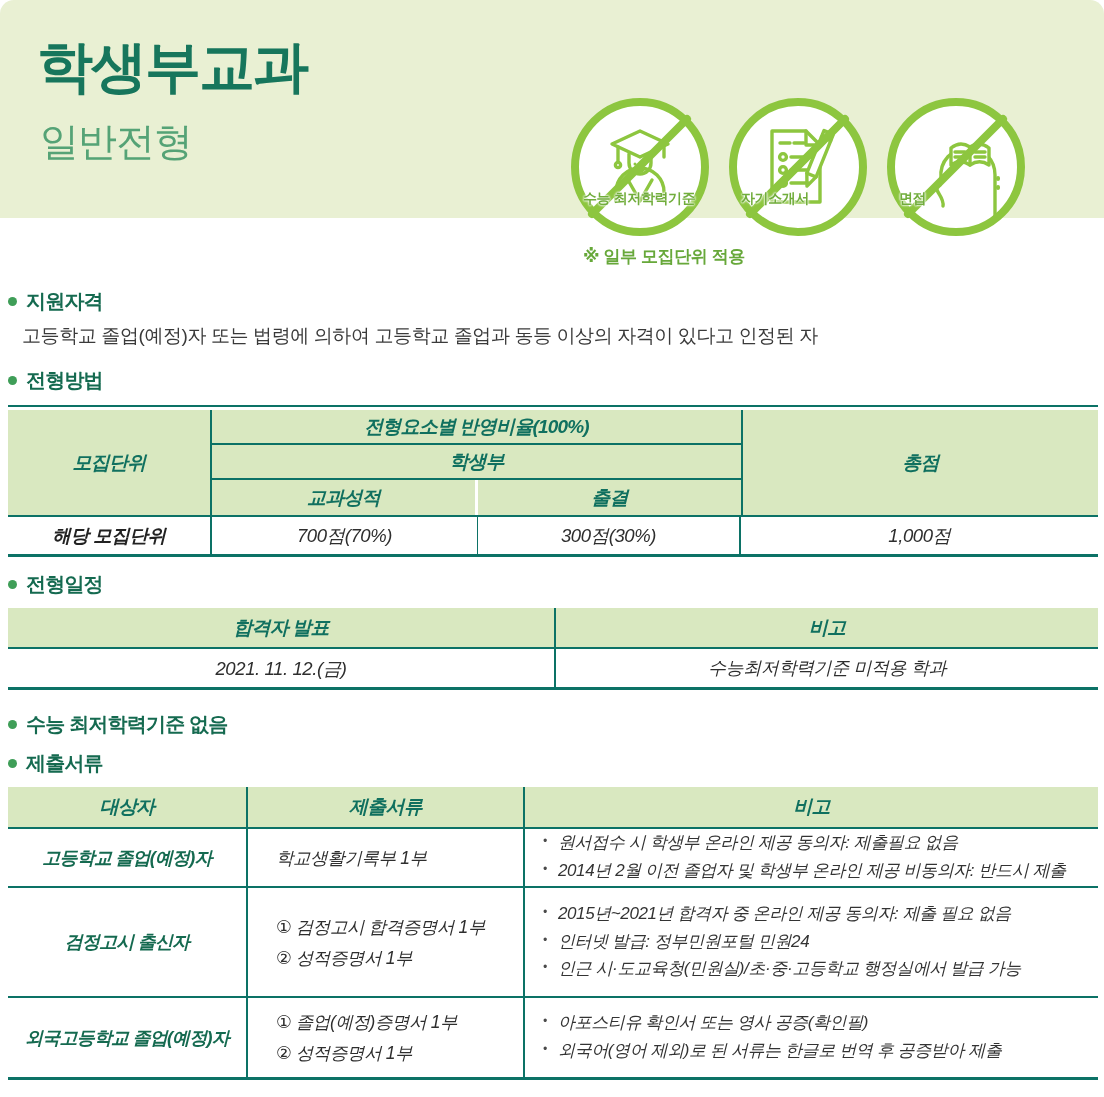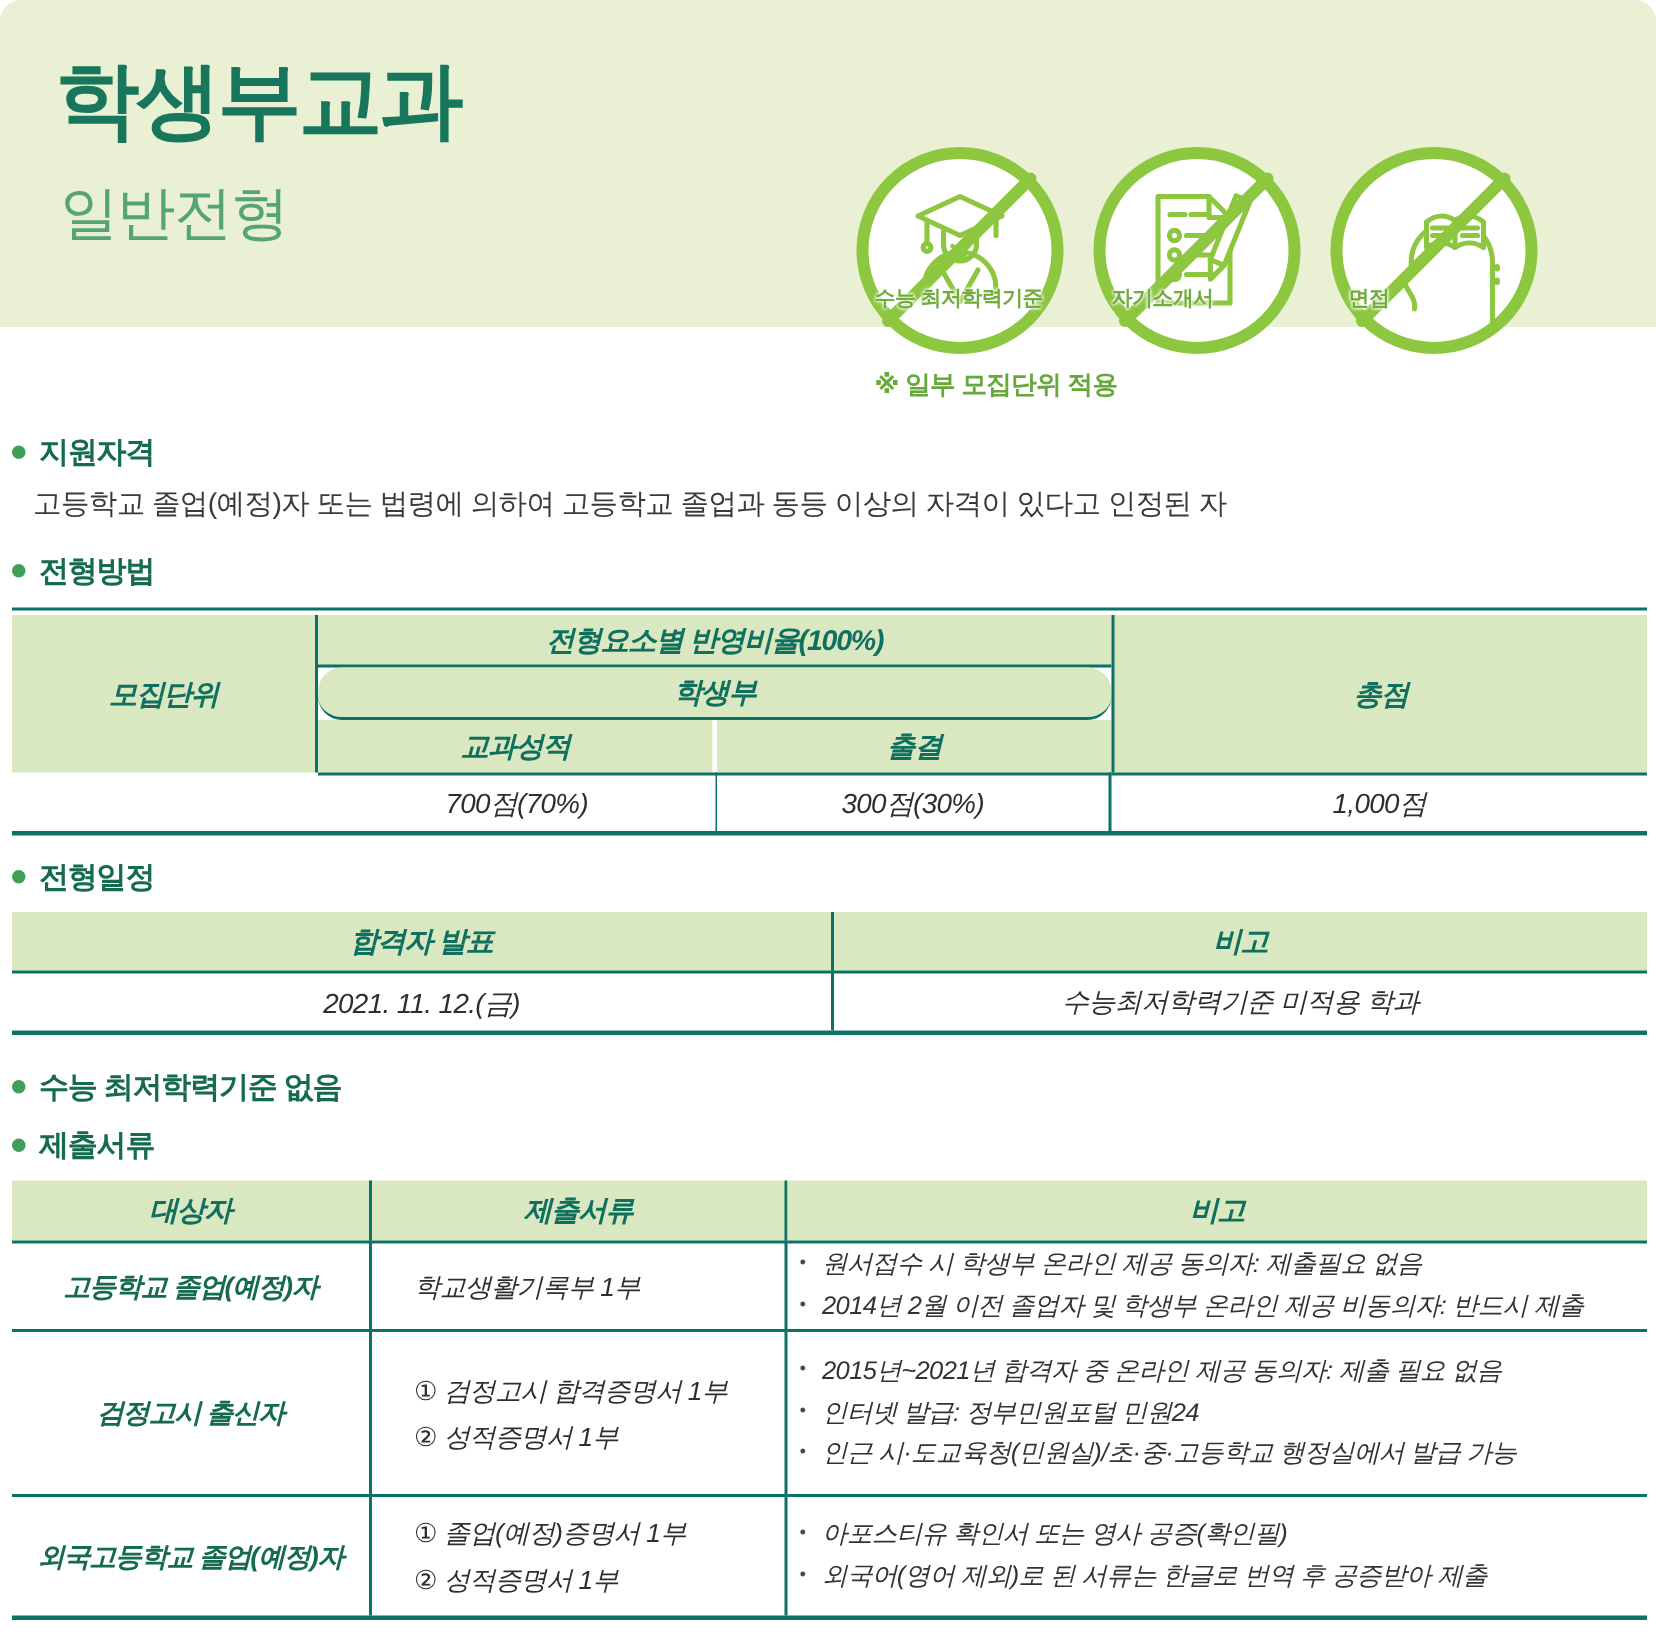--- a/index.html
+++ b/index.html
@@ -33,21 +33,21 @@
   
   .cell{display:flex;align-items:center;justify-content:center;box-sizing:border-box;font-style:italic;}
   .hd{background:var(--table-header-bg);color:var(--table-header-text);font-weight:800;font-size:19px;letter-spacing:-0.8px;}
   .bd{font-size:18.5px;color:#2e2e2e;}
 
   
   .tbl-method{display:grid;grid-template-columns:204px 266px 263px 1fr;grid-template-rows:35px 35px 35px 39px;
     margin:11px 6px 0 8px;border-top:2px solid var(--teal-line);border-bottom:3px solid var(--teal-line);padding:3px 0 0 0;}
   .m-unit{grid-area:1/1/4/2;border-right:2px solid var(--teal-line);}
   .m-group{grid-area:1/2/2/4;border-bottom:2px solid var(--teal-line);}
-  .m-hak{grid-area:2/2/3/4;border-bottom:2px solid var(--teal-line);border-radius:16px;}
+  .m-hak{grid-area:2/2/3/4;border-bottom:2px solid var(--teal-line);}
   .m-sub1{grid-area:3/2/4/3;border-right:3px solid #fff;}
   .m-sub2{grid-area:3/3/4/4;}
   .m-total{grid-area:1/4/4/5;border-left:2px solid var(--teal-line);}
   .m-b1{grid-area:4/1/5/2;border-right:2px solid var(--teal-line);border-top:2px solid var(--teal-line);font-weight:700;color:#222;}
   .m-b2{grid-area:4/2/5/3;border-top:2px solid var(--teal-line);border-right:1px solid var(--teal-line);}
   .m-b3{grid-area:4/3/5/4;border-top:2px solid var(--teal-line);border-right:2px solid var(--teal-line);}
   .m-b4{grid-area:4/4/5/5;border-top:2px solid var(--teal-line);}
 
   
   .tbl-schedule{display:grid;grid-template-columns:548px 1fr;grid-template-rows:39px 40px;
@@ -57,21 +57,21 @@
   .s-b1{grid-area:2/1/3/2;border-top:2px solid var(--teal-line);border-right:2px solid var(--teal-line);}
   .s-b2{grid-area:2/2/3/3;border-top:2px solid var(--teal-line);font-size:18px;}
 
   
   .tbl-docs{display:grid;grid-template-columns:240px 277px 1fr;grid-template-rows:40px 59px 110px 81px;
     margin:10px 6px 0 8px;border-bottom:3px solid var(--teal-line);}
   .d-c1{border-right:2px solid var(--teal-line);}
   .d-row{border-top:2px solid var(--teal-line);}
   .d-target{font-size:18px;font-weight:800;color:var(--heading-green);letter-spacing:-0.8px;}
   .d-docs{flex-direction:column;align-items:flex-start;justify-content:center;gap:7px;padding-left:28px;font-size:17.5px;color:#2e2e2e;}
-  .d-notes{flex-direction:column;align-items:flex-start;justify-content:center;gap:5px;padding:6px 10px 6px 8px;font-size:17px;color:#333;}
+  .d-notes{flex-direction:column;align-items:flex-start;justify-content:center;gap:5px;padding:6px 10px 6px 18px;font-size:17px;color:#333;}
   .note-item{position:relative;padding-left:15px;line-height:1.35;}
   .note-item::before{content:"•";position:absolute;left:0;top:1px;font-size:12px;color:#4a4a4a;}
 
   
   .footnotes{margin:14px 0 0 8px;font-size:18.5px;color:#3f3f3f;}
   .footnotes div{margin-bottom:7px;letter-spacing:-0.6px;}
 </style>
 </head>
 <body>
 
@@ -165,20 +165,21 @@
       <span class="t">전형방법</span>
     </div>
 
     <div class="tbl-method">
       <div class="cell hd m-unit">모집단위</div>
       <div class="cell hd m-group">전형요소별 반영비율(100%)</div>
       <div class="cell hd m-hak">학생부</div>
       <div class="cell hd m-sub1">교과성적</div>
       <div class="cell hd m-sub2">출결</div>
       <div class="cell hd m-total">총점</div>
+      <div class="cell bd m-b1">해당 모집단위</div>
       <div class="cell bd m-b2">700점(70%)</div>
       <div class="cell bd m-b3">300점(30%)</div>
       <div class="cell bd m-b4">1,000점</div>
     </div>
 
     <div class="sec-h" style="margin-top:14px;">
       <span class="dot"></span>
       <span class="t">전형일정</span>
     </div>
 

